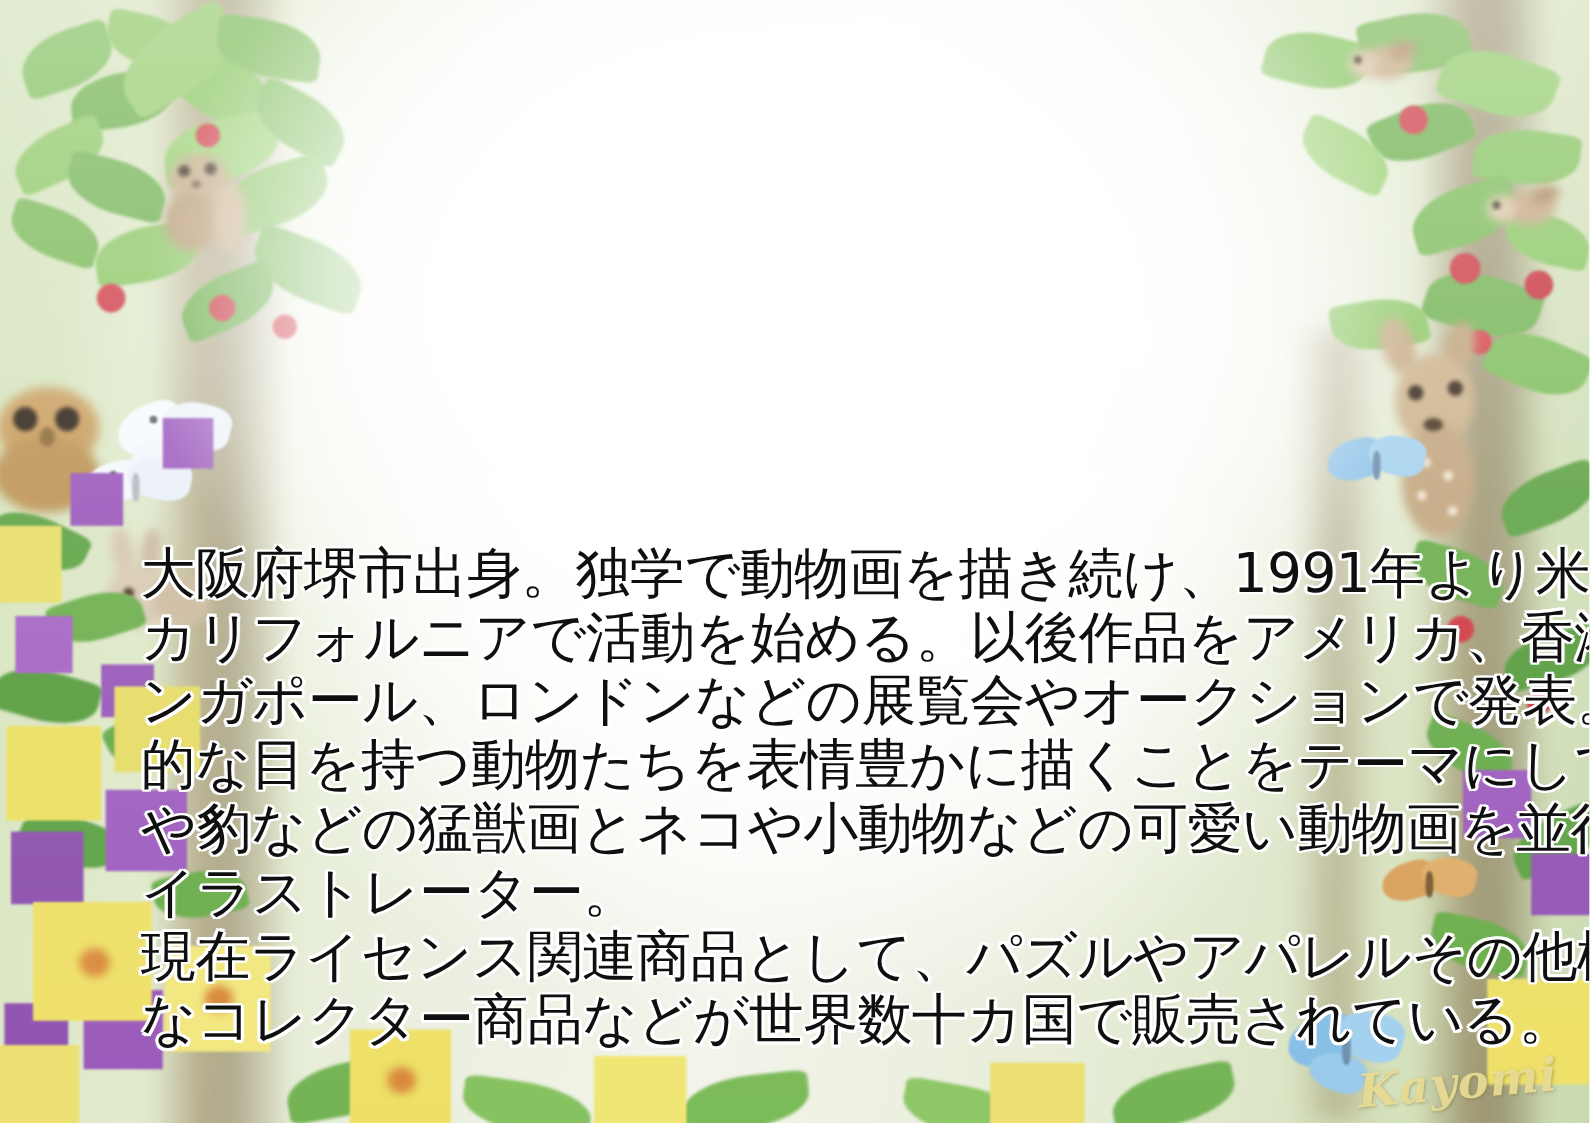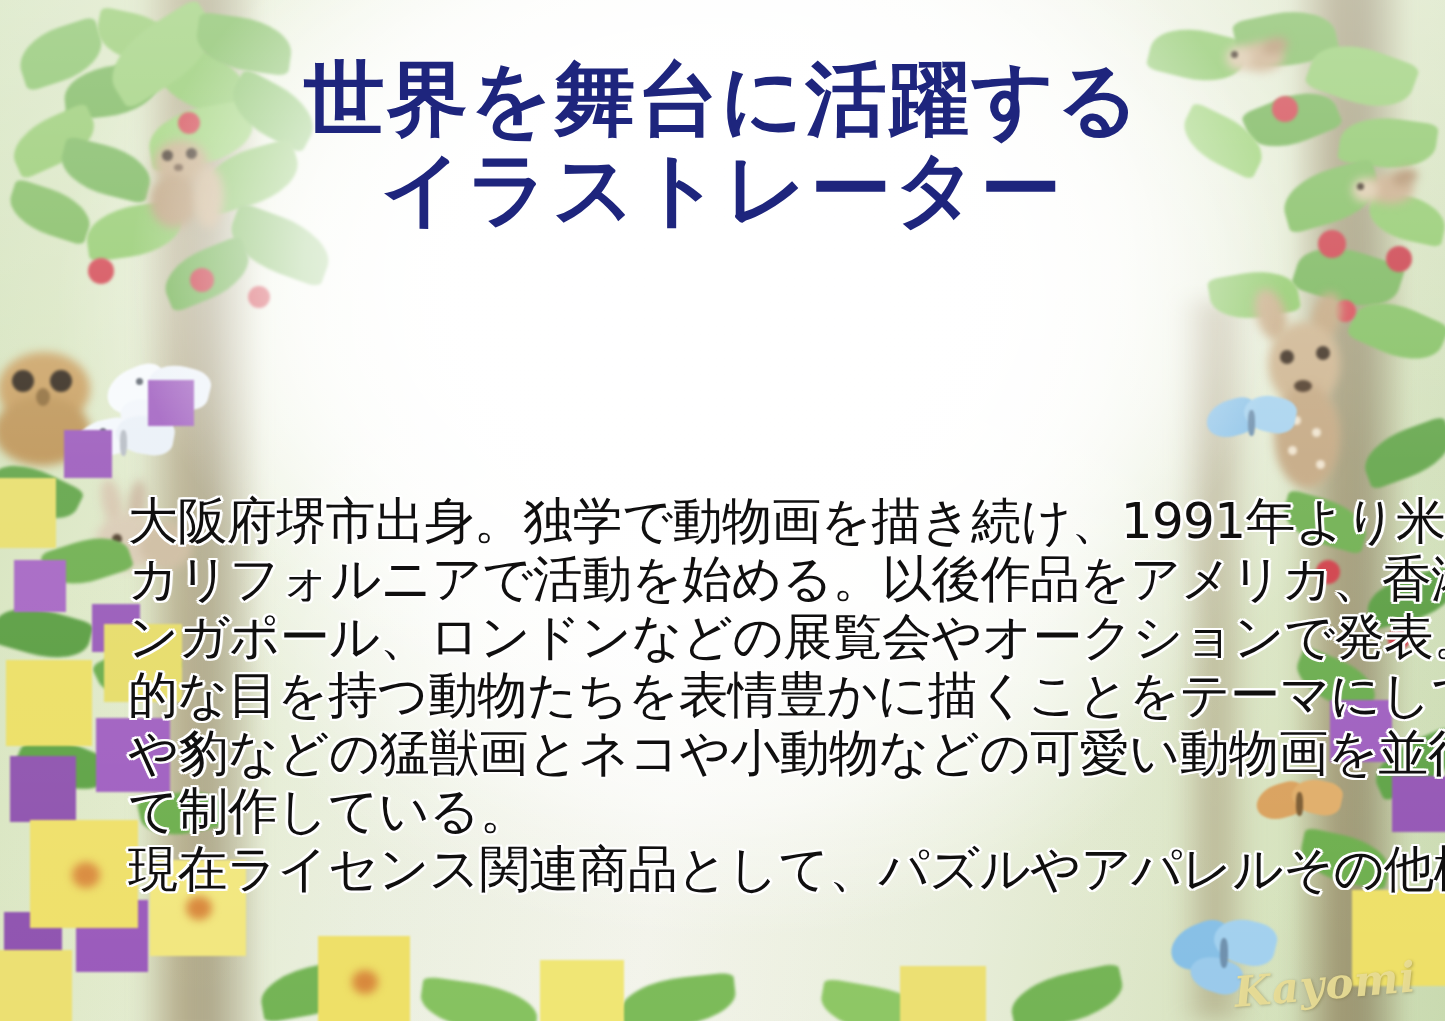--- a/index.html
+++ b/index.html
@@ -471,36 +471,33 @@
           <i style="transform:rotate(236deg)"></i>
           <i style="transform:rotate(308deg)"></i>
       </div>
     </div>
 
     <div class="fog"></div>
   </div>
 
   <div class="content">
 
-    <div class="headline">
-      <span class="ln1">世界を舞台に活躍する</span>
-      <span class="ln2">イラストレーター</span>
-    </div>
 
 
     <div class="bio">
       <p class="para">
         <span class="line">大阪府堺市出身。独学で動物画を描き続け、1991年より米国</span>
         <span class="line">カリフォルニアで活動を始める。以後作品をアメリカ、香港、シ</span>
         <span class="line">ンガポール、ロンドンなどの展覧会やオークションで発表。印象</span>
         <span class="line">的な目を持つ動物たちを表情豊かに描くことをテーマにして、虎</span>
         <span class="line">や豹などの猛獣画とネコや小動物などの可愛い動物画を並行し</span>
-        <span class="line">て制作している。</span>
+        <span class="line">イラストレーター。</span>
       </p>
       <p class="para">
         <span class="line">現在ライセンス関連商品として、パズルやアパレルその他様々</span>
+        <span class="line">なコレクター商品などが世界数十カ国で販売されている。</span>
       </p>
     </div>
 
     <div class="signature">Kayomi</div>
 
   </div>
 </div>
 
 </body></html>

